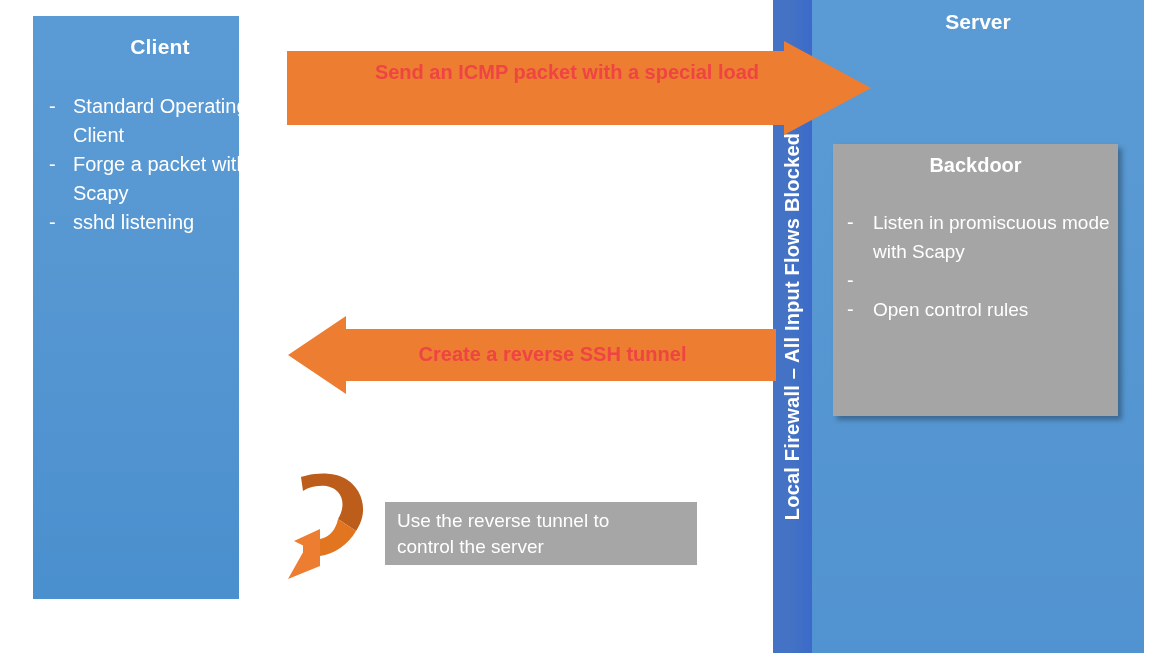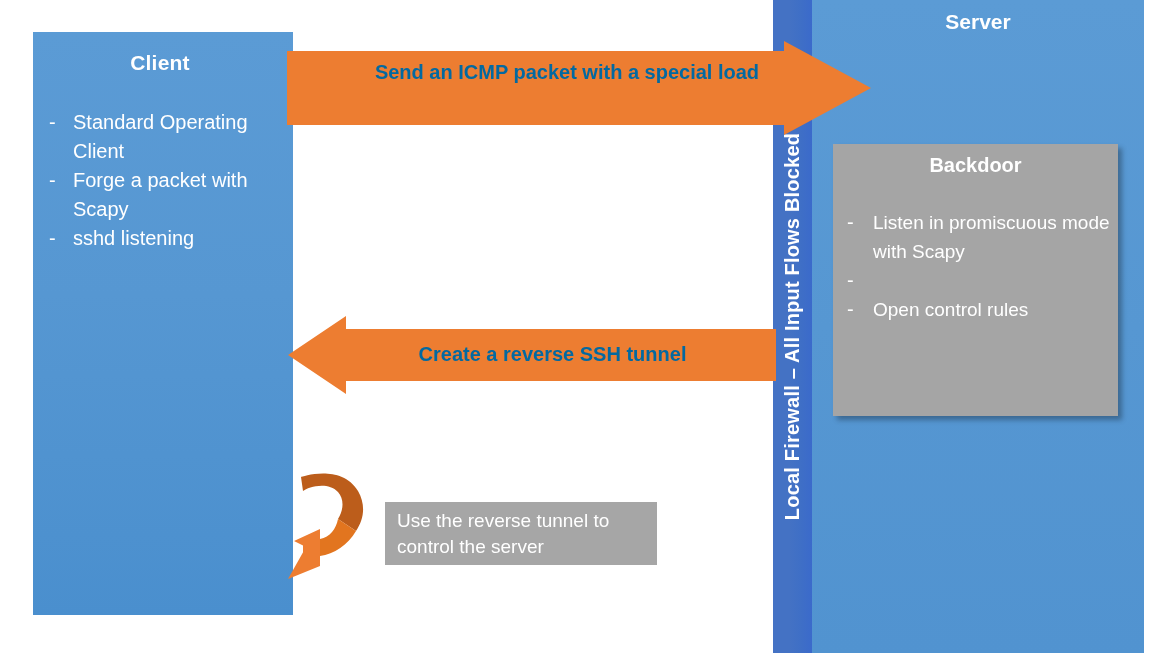--- a/index.html
+++ b/index.html
@@ -16,22 +16,22 @@
     width: 1173px;
     height: 653px;
     background: #ffffff;
     overflow: hidden;
   }
 
   
   #client-panel {
     position: absolute;
     left: 33px;
-    top: 32px;
-    width: 260px;
+    top: 16px;
+    width: 206px;
     height: 583px;
     background: linear-gradient(180deg, #5B9BD5 0%, #5697D2 45%, #4A8FCE 100%);
   }
   #client-title {
     position: absolute;
     left: 0;
     top: 19px;
     width: 254px;
     text-align: center;
     color: #ffffff;
@@ -153,41 +153,41 @@
     position: absolute;
   }
   .block-arrow svg {
     display: block;
   }
   .arrow-label {
     position: absolute;
     display: flex;
     align-items: center;
     justify-content: center;
-    color: #0369a1;
+    color: #ef4444;
     font-size: 20px;
     font-weight: bold;
     white-space: nowrap;
     pointer-events: none;
   }
 
   #arrow-send { left: 287px; top: 41px; }
   #arrow-send-label { left: 287px; top: 41px; width: 560px; height: 62px; }
 
   #arrow-reverse { left: 288px; top: 316px; }
   #arrow-reverse-label { left: 330px; top: 316px; width: 445px; height: 77px; }
 
   #arrow-loop { left: 286px; top: 461px; }
 
   
   #caption-box {
     position: absolute;
     left: 385px;
     top: 502px;
-    width: 272px;
+    width: 312px;
     height: 63px;
     background: #A6A6A6;
     box-sizing: border-box;
     padding: 6px 12px 0 12px;
     color: #ffffff;
     font-size: 19px;
     line-height: 26px;
   }
 </style>
 </head>

